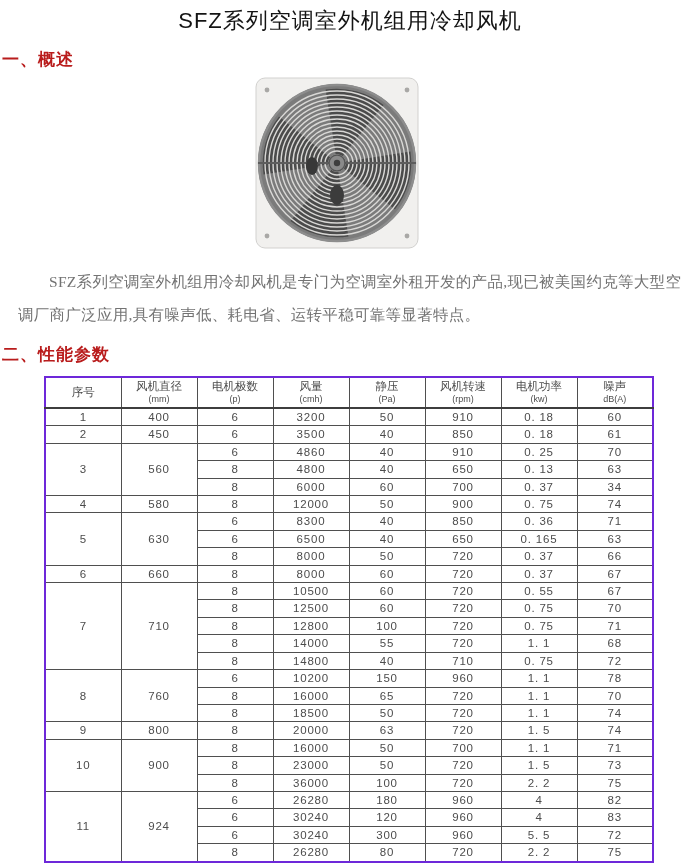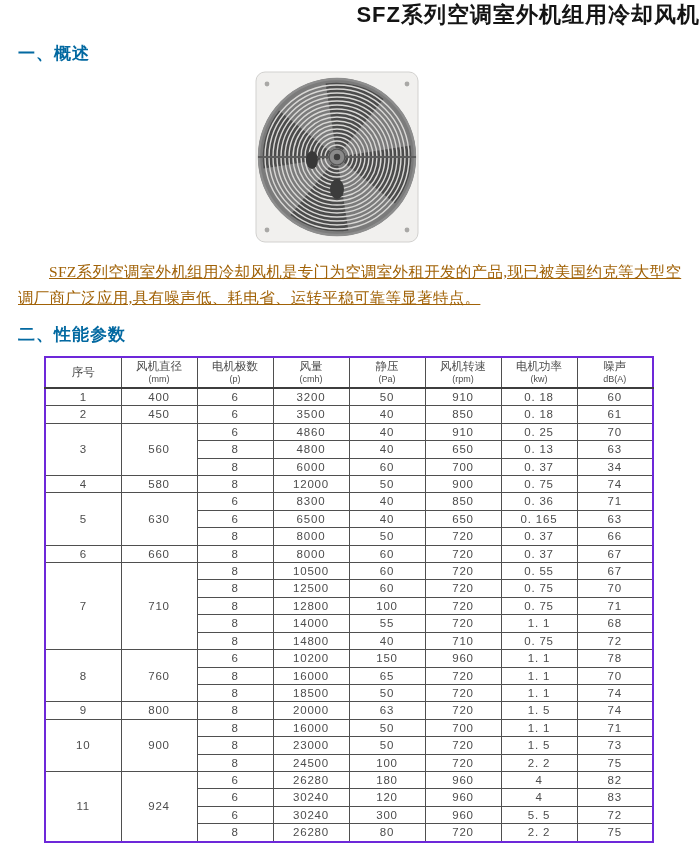--- a/index.html
+++ b/index.html
@@ -2,36 +2,36 @@
 <html><head>
 <meta charset="utf-8">
 <style>
   html,body { margin:0; padding:0; background:#ffffff; }
   body {
     width:700px; height:864px; overflow:hidden;
     font-family:"Liberation Sans","DejaVu Sans",sans-serif;
     color:#1a1a1a;
   }
   .doc-title {
-    margin:0; padding-top:0;
-    text-align:right; font-size:22px; font-weight:bold;
+    margin:0; padding-top:6px;
+    text-align:center; font-size:22px; font-weight:normal;
     letter-spacing:1px; color:#141414;
   }
   .sec-heading {
-    margin:12px 0 0 18px; font-size:17px; font-weight:bold;
-    letter-spacing:1px; color:#0369a1;
+    margin:12px 0 0 2px; font-size:17px; font-weight:bold;
+    letter-spacing:1px; color:#b91c1c;
   }
   figure.fan-figure {
     margin:0; height:188px; text-align:center; padding-right:26px;
   }
   p.intro {
     margin:6px 12px 0 18px;
     font-family:"Liberation Serif","DejaVu Serif",serif;
-    font-size:15.5px; line-height:26px; color:#a16207;
-    text-indent:2em; letter-spacing:0.3px;text-decoration:underline;
+    font-size:15.5px; line-height:33px; color:#737373;
+    text-indent:2em; letter-spacing:0.3px;
   }
   table.perf {
     border-collapse:collapse; table-layout:fixed;
     margin:10px 0 0 44px; width:608px;
     font-size:11.5px; color:#4c4c4c;
     border:2px solid #6d28d9;
   }
   .perf col { width:76px; }
   .perf th, .perf td {
     border:1px solid #4f4f4f; text-align:center; vertical-align:middle;
@@ -311,21 +311,21 @@
         <tr>
           <td>8</td>
           <td>23000</td>
           <td>50</td>
           <td>720</td>
           <td>1. 5</td>
           <td>73</td>
         </tr>
         <tr>
           <td>8</td>
-          <td>24500</td>
+          <td>36000</td>
           <td>100</td>
           <td>720</td>
           <td>2. 2</td>
           <td>75</td>
         </tr>
         <tr class="group-start">
           <td rowspan="4">11</td>
           <td rowspan="4">924</td>
           <td>6</td>
           <td>26280</td>

